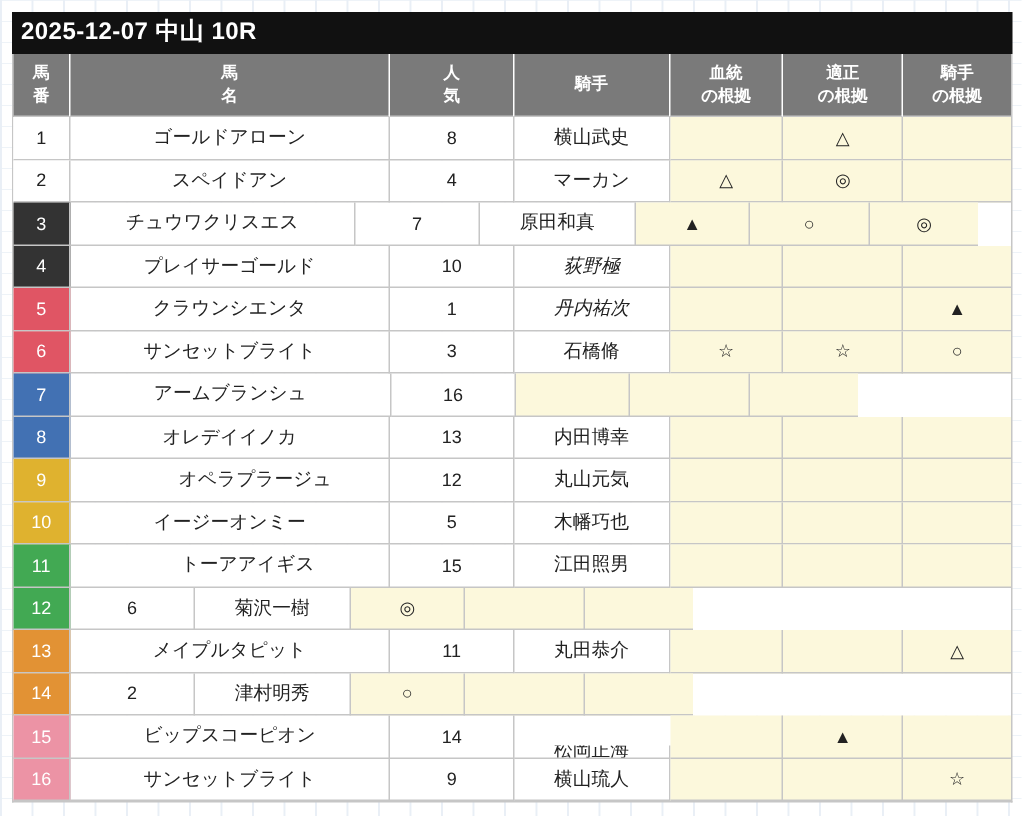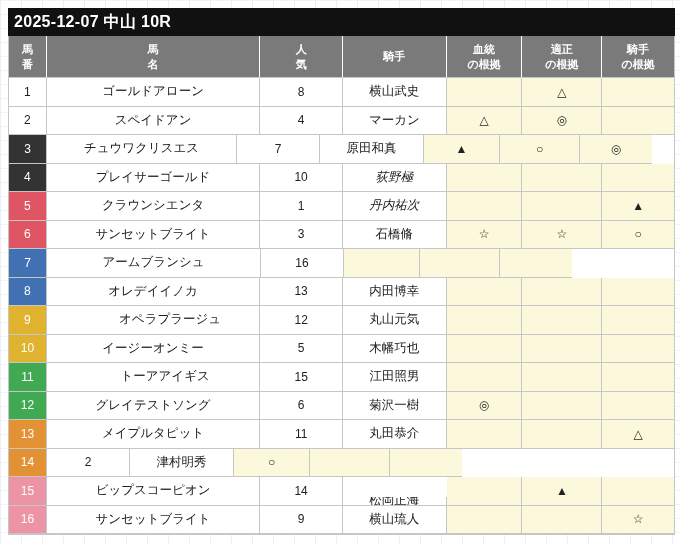--- a/index.html
+++ b/index.html
@@ -210,21 +210,20 @@
           <div class="cell num frame-green" style="width: 38px;">11</div>
           <div class="cell" style="width: 214px; padding-left: 24px;">トーアアイギス</div>
           <div class="cell num" style="width: 83px;">15</div>
           <div class="cell" style="width: 104px;">江田照男</div>
           <div class="cell sym" style="width: 76px;"></div>
           <div class="cell sym" style="width: 80px;"></div>
           <div class="cell sym" style="width: 72px;"></div>
         </div>
         <div class="drow">
           <div class="cell num frame-green" style="width: 38px;">12</div>
-          <div class="cell" style="width: 214px;">グレイテストソング</div>
           <div class="cell num" style="width: 83px;">6</div>
           <div class="cell" style="width: 104px;">菊沢一樹</div>
           <div class="cell sym" style="width: 76px;">◎</div>
           <div class="cell sym" style="width: 80px;"></div>
           <div class="cell sym" style="width: 72px;"></div>
         </div>
         <div class="drow">
           <div class="cell num frame-orange" style="width: 38px;">13</div>
           <div class="cell" style="width: 214px;">メイプルタピット</div>
           <div class="cell num" style="width: 83px;">11</div>

